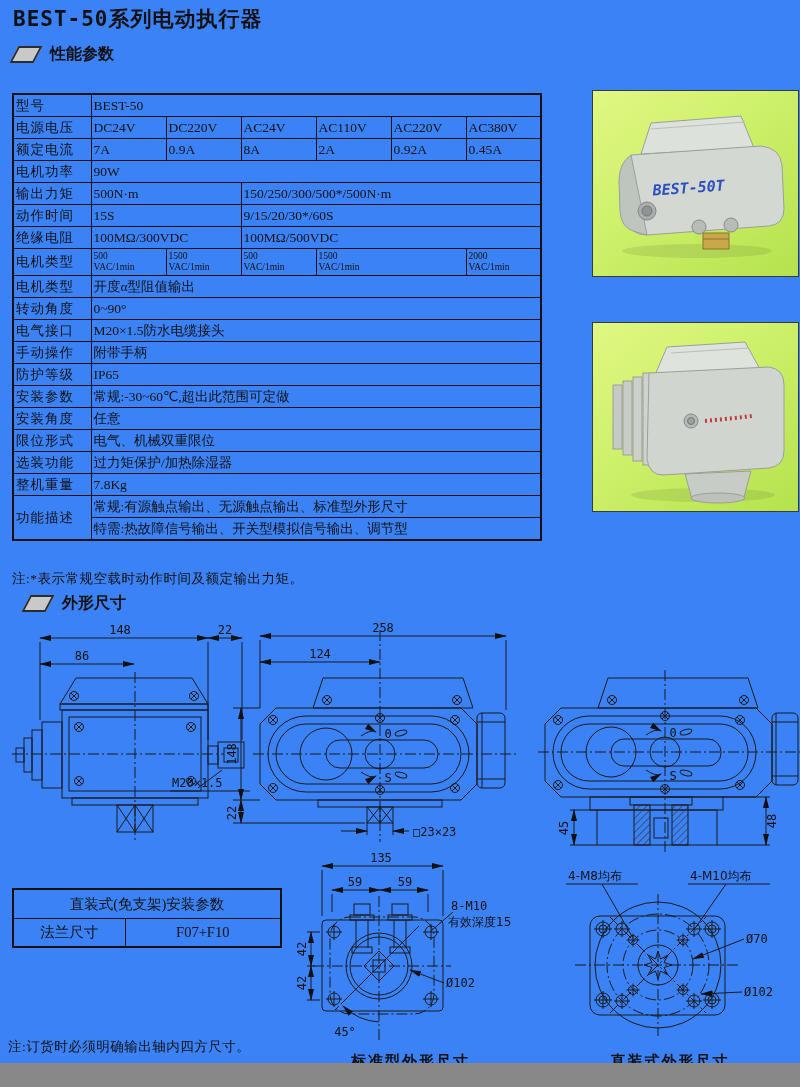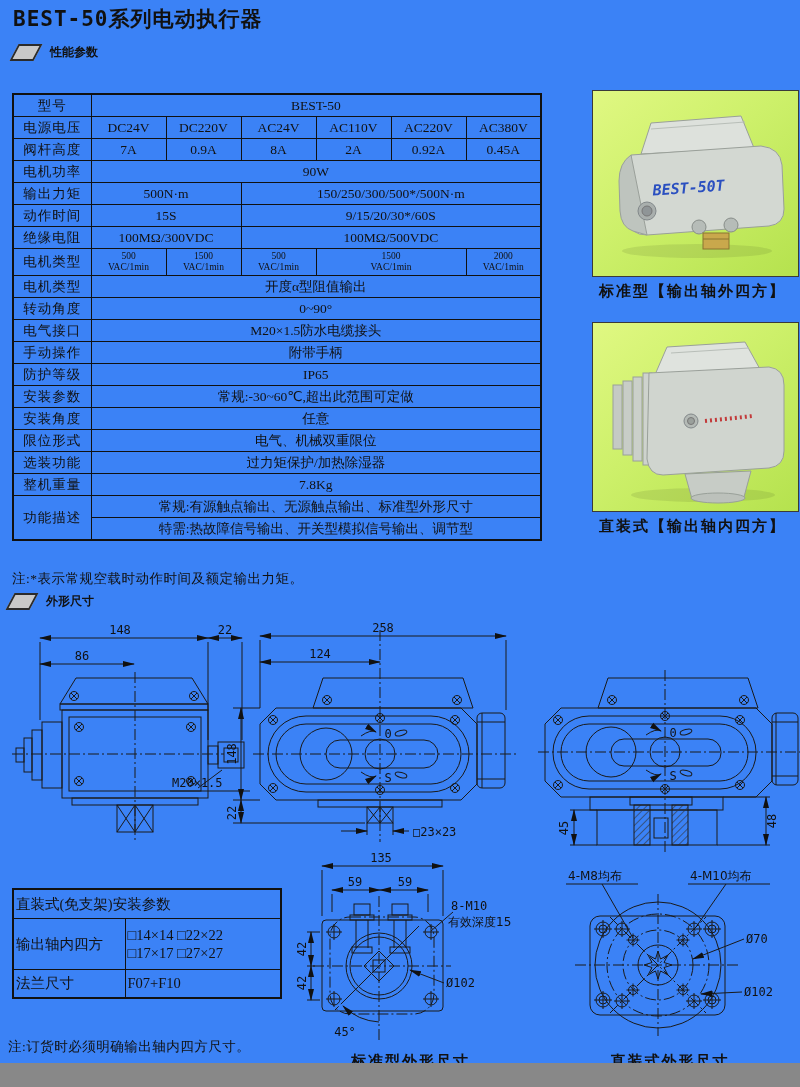--- a/index.html
+++ b/index.html
@@ -1,30 +1,30 @@
 <!DOCTYPE html>
 <html><head>
 <meta charset="utf-8">
 <style>
   html,body{margin:0;padding:0;background:#888;}
   #page{position:relative;width:800px;height:1063px;background:#3b82f6;color:#111;
         font-family:"Liberation Serif","DejaVu Sans",serif;overflow:hidden;margin:0 auto;}
   .abs{position:absolute;}
   #title{left:13px;top:5px;font-size:21px;font-weight:bold;letter-spacing:1px;
          font-family:"DejaVu Sans Mono","DejaVu Sans",monospace;}
-  .sec{display:flex;align-items:flex-start;gap:12px;font-size:12px;font-weight:bold;
+  .sec{display:flex;align-items:center;gap:12px;font-size:16px;font-weight:bold;
        font-family:"DejaVu Sans","Liberation Sans",sans-serif;}
   .par{width:20px;height:13px;background:#c9c9c9;border:2px solid #2b2b2b;transform:skewX(-28deg);}
   table.spec{border-collapse:collapse;table-layout:fixed;width:528px;font-size:13.5px;border:2px solid #111;}
-  table.spec td{border:1px solid #111;text-align:center;height:21px;padding:0 2px;line-height:1.15;
+  table.spec td{border:1px solid #111;height:21px;padding:0 2px;line-height:1.15;
                 overflow:hidden;white-space:pre-line;}
   table.spec td.lb{letter-spacing:1px;}
   table.spec td.sm{font-size:9.5px;}
   table.inst{border-collapse:collapse;table-layout:fixed;width:268px;font-size:14.5px;border:2px solid #111;}
-  table.inst td{border:1px solid #111;height:27px;padding:0 2px;line-height:1.25;white-space:pre-line;}
+  table.inst td{border:1px solid #111;text-align:center;height:27px;padding:0 2px;line-height:1.25;white-space:pre-line;}
   .note{font-size:13.5px;letter-spacing:0.5px;}
   .cap{font-weight:bold;font-size:15px;text-align:center;letter-spacing:2px;
        font-family:"DejaVu Sans","Liberation Sans",sans-serif;}
   .photo{background:linear-gradient(140deg,#e0f882 0%,#cdf06a 45%,#b5e24e 100%);border:1px solid #3a3a3a;}
   svg.draw line,svg.draw rect,svg.draw path,svg.draw polygon,svg.draw circle,svg.draw ellipse{
        stroke:#1a1a1a;fill:none;stroke-width:1;}
   svg.draw .cl{stroke-dasharray:11 3 2 3;}
   svg.draw .ht{fill:url(#hat);}
   svg.draw text{stroke:none;fill:#111;font-size:12px;font-family:"DejaVu Sans Mono","DejaVu Sans",monospace;}
   svg.draw text.cn{font-family:"DejaVu Sans","Liberation Sans",sans-serif;}
@@ -94,21 +94,21 @@
     <tr>
           <td class="lb">电源电压</td>
           <td>DC24V</td>
           <td>DC220V</td>
           <td>AC24V</td>
           <td>AC110V</td>
           <td>AC220V</td>
           <td>AC380V</td>
         </tr>
     <tr>
-          <td class="lb">阀杆高度</td>
+          <td class="lb">额定电流</td>
           <td>7A</td>
           <td>0.9A</td>
           <td>8A</td>
           <td>2A</td>
           <td>0.92A</td>
           <td>0.45A</td>
         </tr>
     <tr>
           <td class="lb">电机功率</td>
           <td colspan="6">90W</td>
@@ -186,61 +186,59 @@
           <td colspan="6">常规:有源触点输出、无源触点输出、标准型外形尺寸</td>
         </tr>
     <tr>
           <td colspan="6">特需:热故障信号输出、开关型模拟信号输出、调节型</td>
         </tr>
   </tbody>
     </table>
 
   <div class="note abs" style="left:12px;top:570px">注:*表示常规空载时动作时间及额定输出力矩。</div>
 
-  <div class="sec abs" style="left:10px;top:593px">
+  <div class="sec abs" style="left:26px;top:593px">
     <span class="par"></span>
     <span>外形尺寸</span>
   </div>
 
   <div class="photo abs" style="left:592px;top:90px;width:205px;height:185px">
     <svg width="205" height="185">
       <ellipse cx="104" cy="160" rx="75" ry="7" fill="#00000015"></ellipse>
       <polygon points="58,32 148,25 161,57 48,63" fill="#dde1dc" stroke="#9aa09a"></polygon>
       <line x1="58" y1="38" x2="152" y2="31" stroke="#b8beb8"></line>
       <path d="M38,64 L168,55 Q187,57 189,74 L191,118 Q191,133 176,135 L54,144 Q37,144 35,129 Z" fill="#d3d8d2" stroke="#9aa09a"></path>
       <path d="M38,64 Q26,72 26,90 L27,120 Q28,136 40,140 L54,144 L38,64 Z" fill="#bec4be" stroke="#9aa09a"></path>
       <text x="96" y="102" transform="rotate(-4 96 102)" fill="#2a4fc0" stroke="none" font-size="15" font-style="italic" font-weight="bold" font-family="DejaVu Sans Mono, monospace" text-anchor="middle">BEST-50T</text>
       <circle cx="54" cy="120" r="9" fill="#a9afad" stroke="#82888a"></circle>
         <circle cx="54" cy="120" r="5" fill="#8f9597" stroke="#777"></circle>
       <circle cx="106" cy="136" r="7" fill="#b6bcb8" stroke="#878d89"></circle>
         <circle cx="138" cy="134" r="7" fill="#b6bcb8" stroke="#878d89"></circle>
       <rect x="110" y="142" width="26" height="16" fill="#c9a84c" stroke="#8a7430"></rect>
       <line x1="110" y1="148" x2="136" y2="148" stroke="#8a7430"></line>
     </svg>
   </div>
-  <div class="cap abs" style="left:585px;top:282px;width:215px">标准型【输出轴外四方】</div>
 
   <div class="photo abs" style="left:592px;top:322px;width:205px;height:188px">
     <svg width="205" height="188">
       <ellipse cx="110" cy="172" rx="72" ry="7" fill="#00000015"></ellipse>
       <polygon points="74,24 152,19 168,48 61,54" fill="#dfe3de" stroke="#9aa09a"></polygon>
       <line x1="78" y1="30" x2="156" y2="25" stroke="#b8beb8"></line>
       <rect x="20" y="62" width="9" height="64" fill="#c5cac4" stroke="#99a099"></rect>
       <rect x="30" y="58" width="9" height="74" fill="#c8cdc7" stroke="#99a099"></rect>
       <rect x="40" y="54" width="9" height="84" fill="#cbd0ca" stroke="#99a099"></rect>
       <rect x="50" y="50" width="9" height="92" fill="#ced3cd" stroke="#99a099"></rect>
       <path d="M56,50 L176,44 Q191,46 191,62 L191,128 Q191,143 176,145 L70,152 Q56,152 54,136 Z" fill="#d0d5cf" stroke="#9aa09a"></path>
       <circle cx="98" cy="98" r="7" fill="#b4bab6" stroke="#82888a"></circle>
         <circle cx="98" cy="98" r="3.5" fill="#9aa09c" stroke="#777"></circle>
       <line x1="112" y1="98" x2="160" y2="93" stroke="#c23a3a" stroke-width="4" stroke-dasharray="2 3"></line>
       <polygon points="92,151 158,148 151,174 99,176" fill="#c7ccc6" stroke="#99a099"></polygon>
       <ellipse cx="125" cy="175" rx="27" ry="5" fill="#bcc1bb" stroke="#99a099"></ellipse>
     </svg>
   </div>
-  <div class="cap abs" style="left:585px;top:517px;width:215px">直装式【输出轴内四方】</div>
 
   <svg class="draw abs" style="left:12px;top:620px" width="242" height="228">
     <line x1="28" y1="18" x2="196" y2="18" marker-start="url(#as)" marker-end="url(#ae)"></line>
     <text x="108" y="14" text-anchor="middle">148</text>
     <line x1="196" y1="18" x2="230" y2="18" marker-start="url(#as)" marker-end="url(#ae)"></line>
     <text x="213" y="14" text-anchor="middle">22</text>
     <line x1="28" y1="22" x2="28" y2="100"></line>
       <line x1="196" y1="22" x2="196" y2="120"></line>
       <line x1="230" y1="22" x2="230" y2="120"></line>
     <line x1="28" y1="44" x2="122" y2="44" marker-start="url(#as)" marker-end="url(#ae)"></line>
@@ -378,25 +376,20 @@
   <table class="inst abs" style="left:12px;top:888px">
     <colgroup>
         <col style="width:112px">
         <col style="width:156px">
       </colgroup>
     <tbody>
         <tr>
           <td colspan="2" style="height:28px">直装式(免支架)安装参数</td>
         </tr>
     <tr>
-          <td style="height:50px">输出轴内四方</td>
-          <td>□14×14 □22×22
-□17×17 □27×27</td>
-        </tr>
-    <tr>
           <td>法兰尺寸</td>
           <td>F07+F10</td>
         </tr>
   </tbody>
     </table>
 
   <div class="note abs" style="left:8px;top:1038px">注:订货时必须明确输出轴内四方尺寸。</div>
 
   <svg class="draw abs" style="left:293px;top:850px" width="235" height="198">
     <line x1="29" y1="16" x2="150" y2="16" marker-start="url(#as)" marker-end="url(#ae)"></line>

